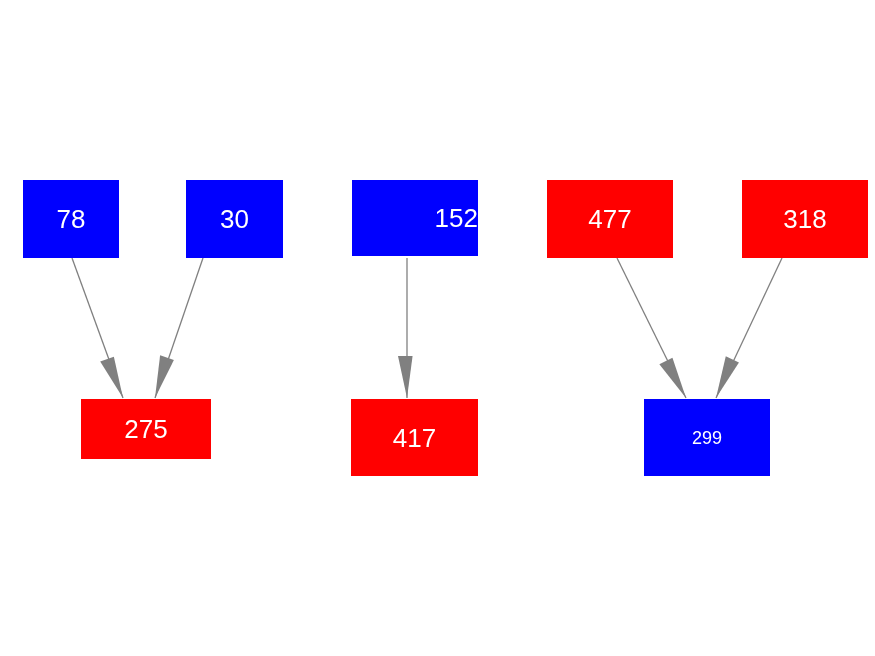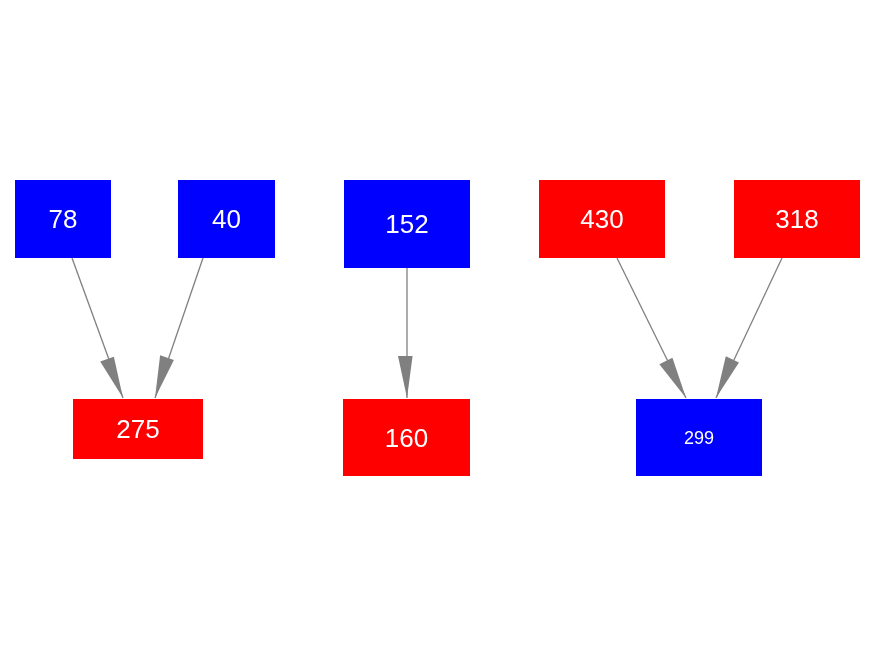--- a/index.html
+++ b/index.html
@@ -28,20 +28,21 @@
     position: absolute;
     box-sizing: border-box;
     display: flex;
     align-items: center;
     justify-content: center;
     color: #ffffff;
     font-size: 26px;
     line-height: 1;
     letter-spacing: 0px;
     user-select: none;
+    margin-left: 8px;
   }
   .node-label {
     display: block;
     text-align: center;
   }
 </style>
 </head>
 <body>
 
 <div id="canvas">
@@ -69,33 +70,33 @@
         <polygon points="686.00,398.00 659.36,364.31 672.44,357.86" fill="#808080"></polygon>
         <polygon points="716.00,398.00 725.77,356.17 738.96,362.39" fill="#808080"></polygon>
       </g>
   </svg>
 
   <div id="nodes-group">
       <div class="node" style="left: 15px; top: 180px; width: 96px; height: 78px; background: rgb(0, 0, 255); font-size: 26px; color: rgb(255, 255, 255);">
         <span class="node-label">78</span>
       </div>
       <div class="node" style="left: 178px; top: 180px; width: 97px; height: 78px; background: rgb(0, 0, 255); font-size: 26px; color: rgb(255, 255, 255);">
-        <span class="node-label">40</span>
+        <span class="node-label">30</span>
       </div>
       <div class="node" style="left: 73px; top: 399px; width: 130px; height: 60px; background: rgb(255, 0, 0); font-size: 26px; color: rgb(255, 255, 255);">
         <span class="node-label">275</span>
       </div>
-      <div class="node" style="left: 344px; top: 180px; width: 126px; height: 88px; background: rgb(0, 0, 255); font-size: 26px; color: rgb(255, 255, 255);">
+      <div class="node" style="left: 344px; top: 180px; width: 126px; height: 76px; background: rgb(0, 0, 255); font-size: 26px; color: rgb(255, 255, 255); justify-content: flex-end;">
         <span class="node-label">152</span>
       </div>
       <div class="node" style="left: 343px; top: 399px; width: 127px; height: 77px; background: rgb(255, 0, 0); font-size: 26px; color: rgb(255, 255, 255);">
-        <span class="node-label">160</span>
+        <span class="node-label">417</span>
       </div>
       <div class="node" style="left: 539px; top: 180px; width: 126px; height: 78px; background: rgb(255, 0, 0); font-size: 26px; color: rgb(255, 255, 255);">
-        <span class="node-label">430</span>
+        <span class="node-label">477</span>
       </div>
       <div class="node" style="left: 734px; top: 180px; width: 126px; height: 78px; background: rgb(255, 0, 0); font-size: 26px; color: rgb(255, 255, 255);">
         <span class="node-label">318</span>
       </div>
       <div class="node" style="left: 636px; top: 399px; width: 126px; height: 77px; background: rgb(0, 0, 255); font-size: 18px; color: rgb(255, 255, 255);">
         <span class="node-label">299</span>
       </div>
     </div>
 
 </div>

